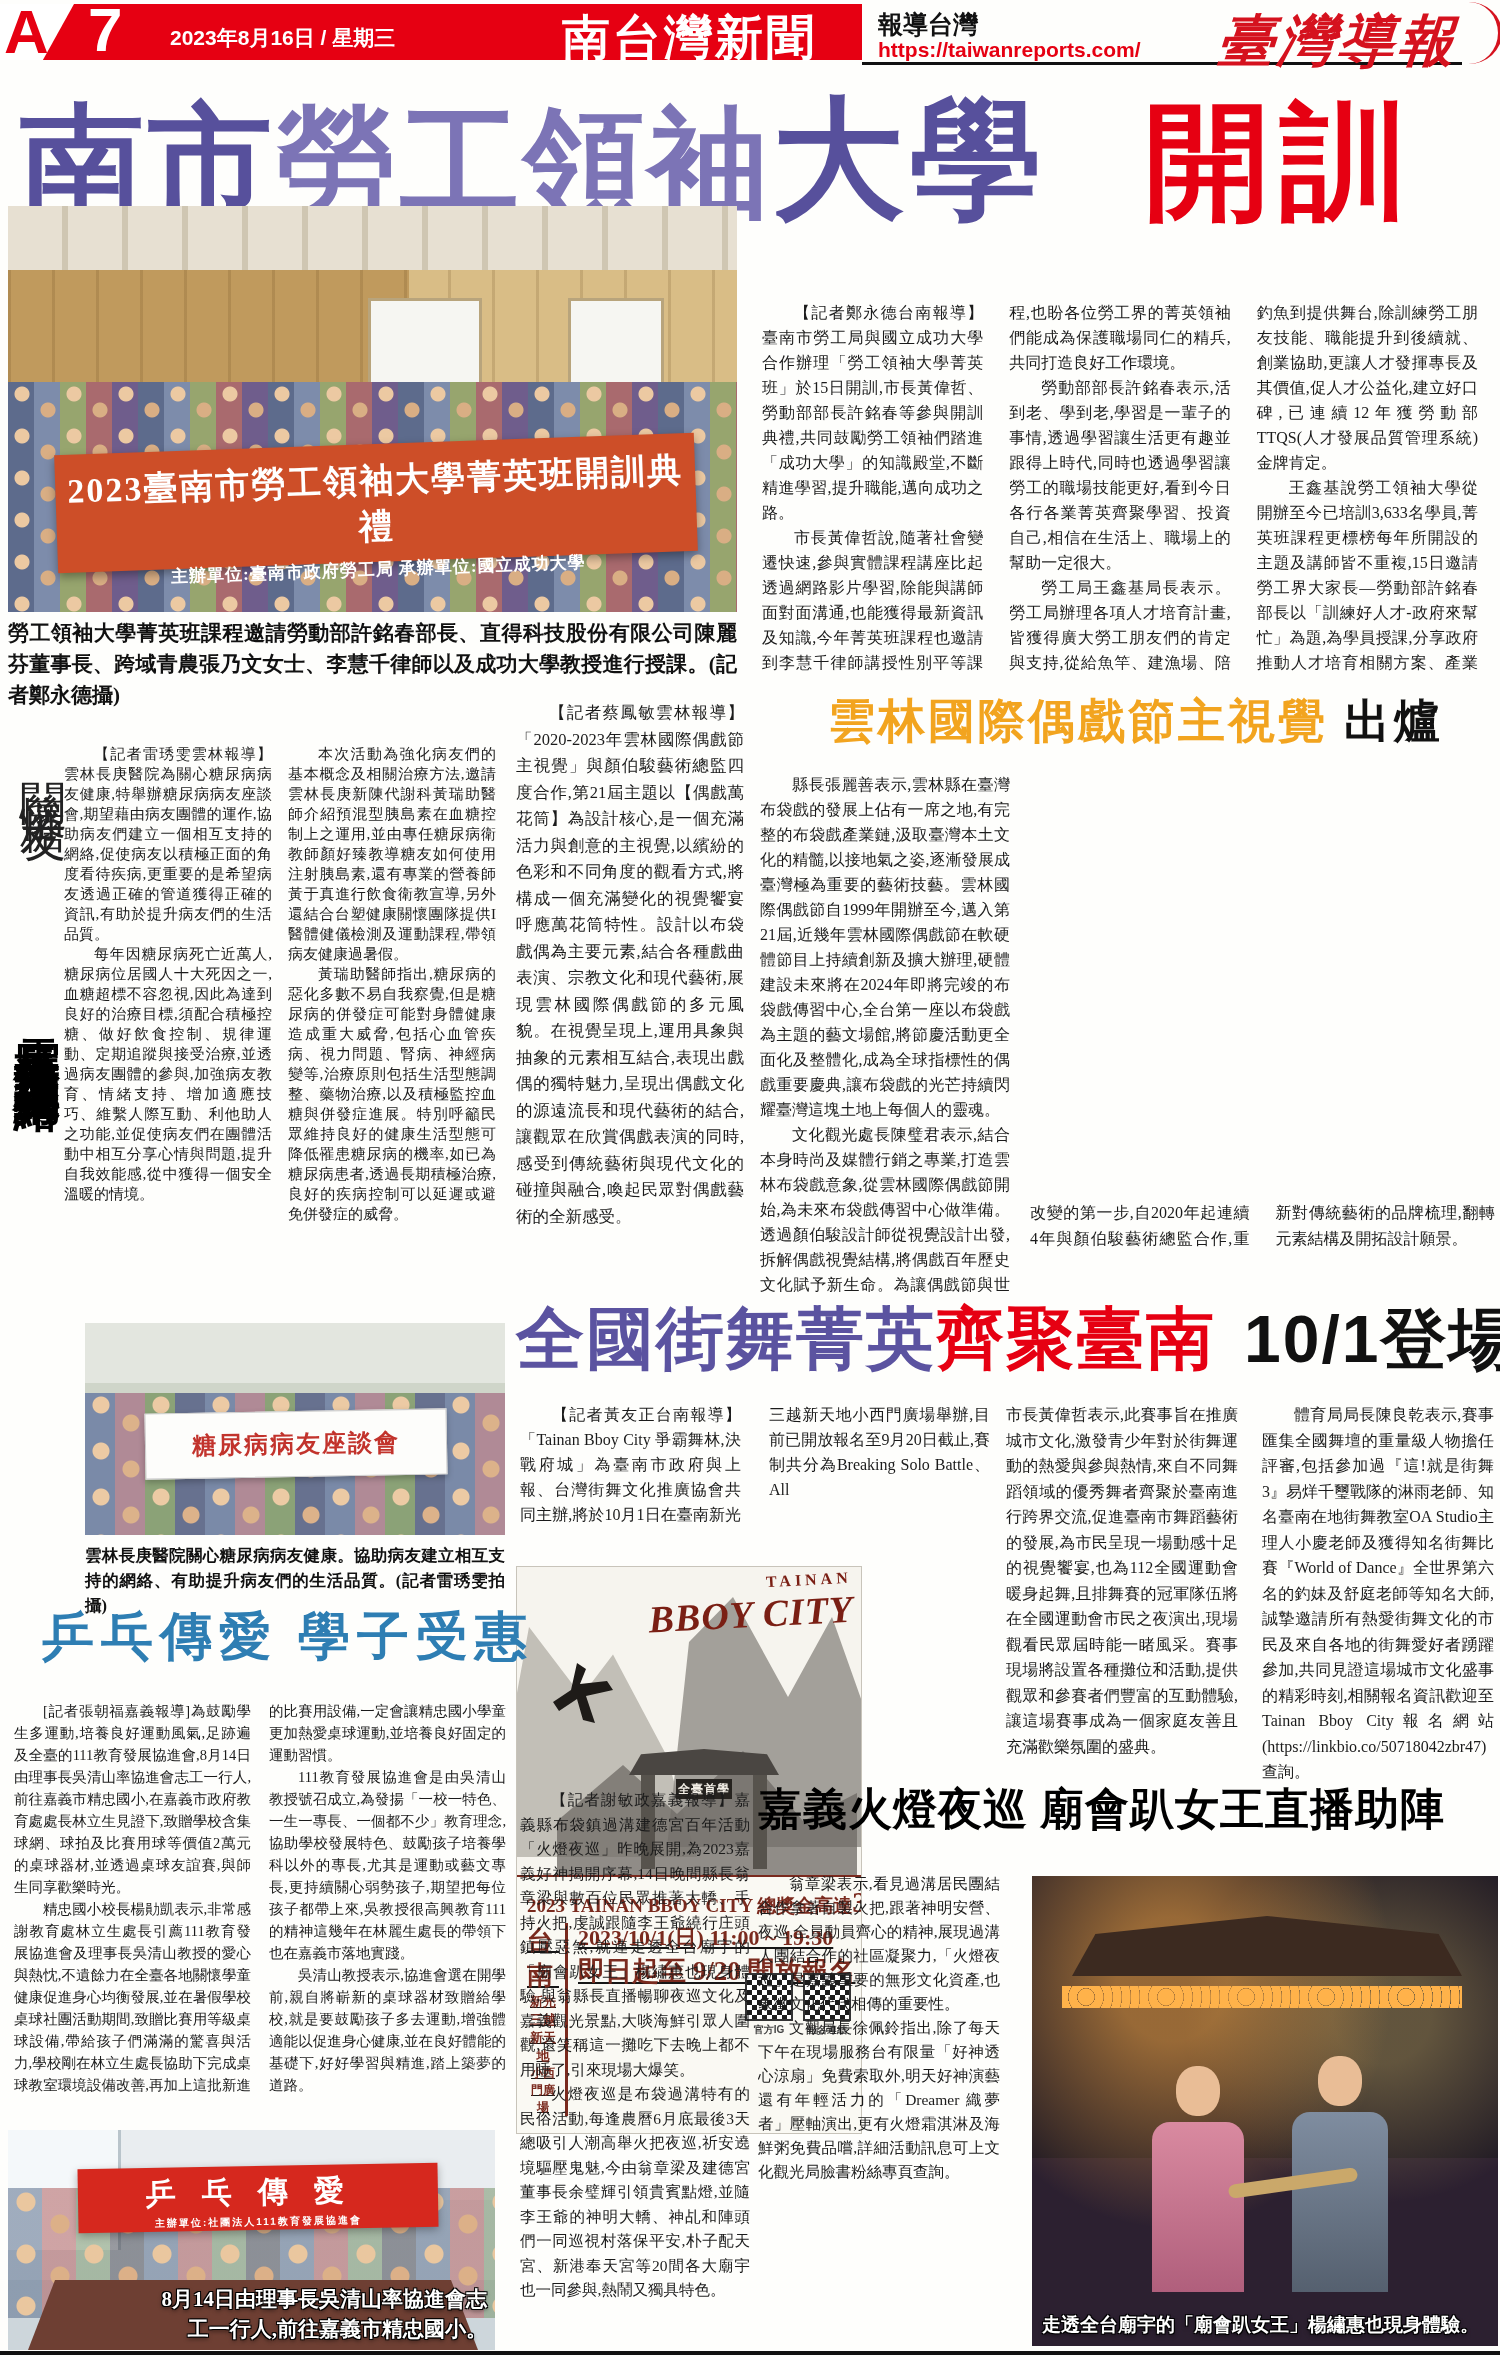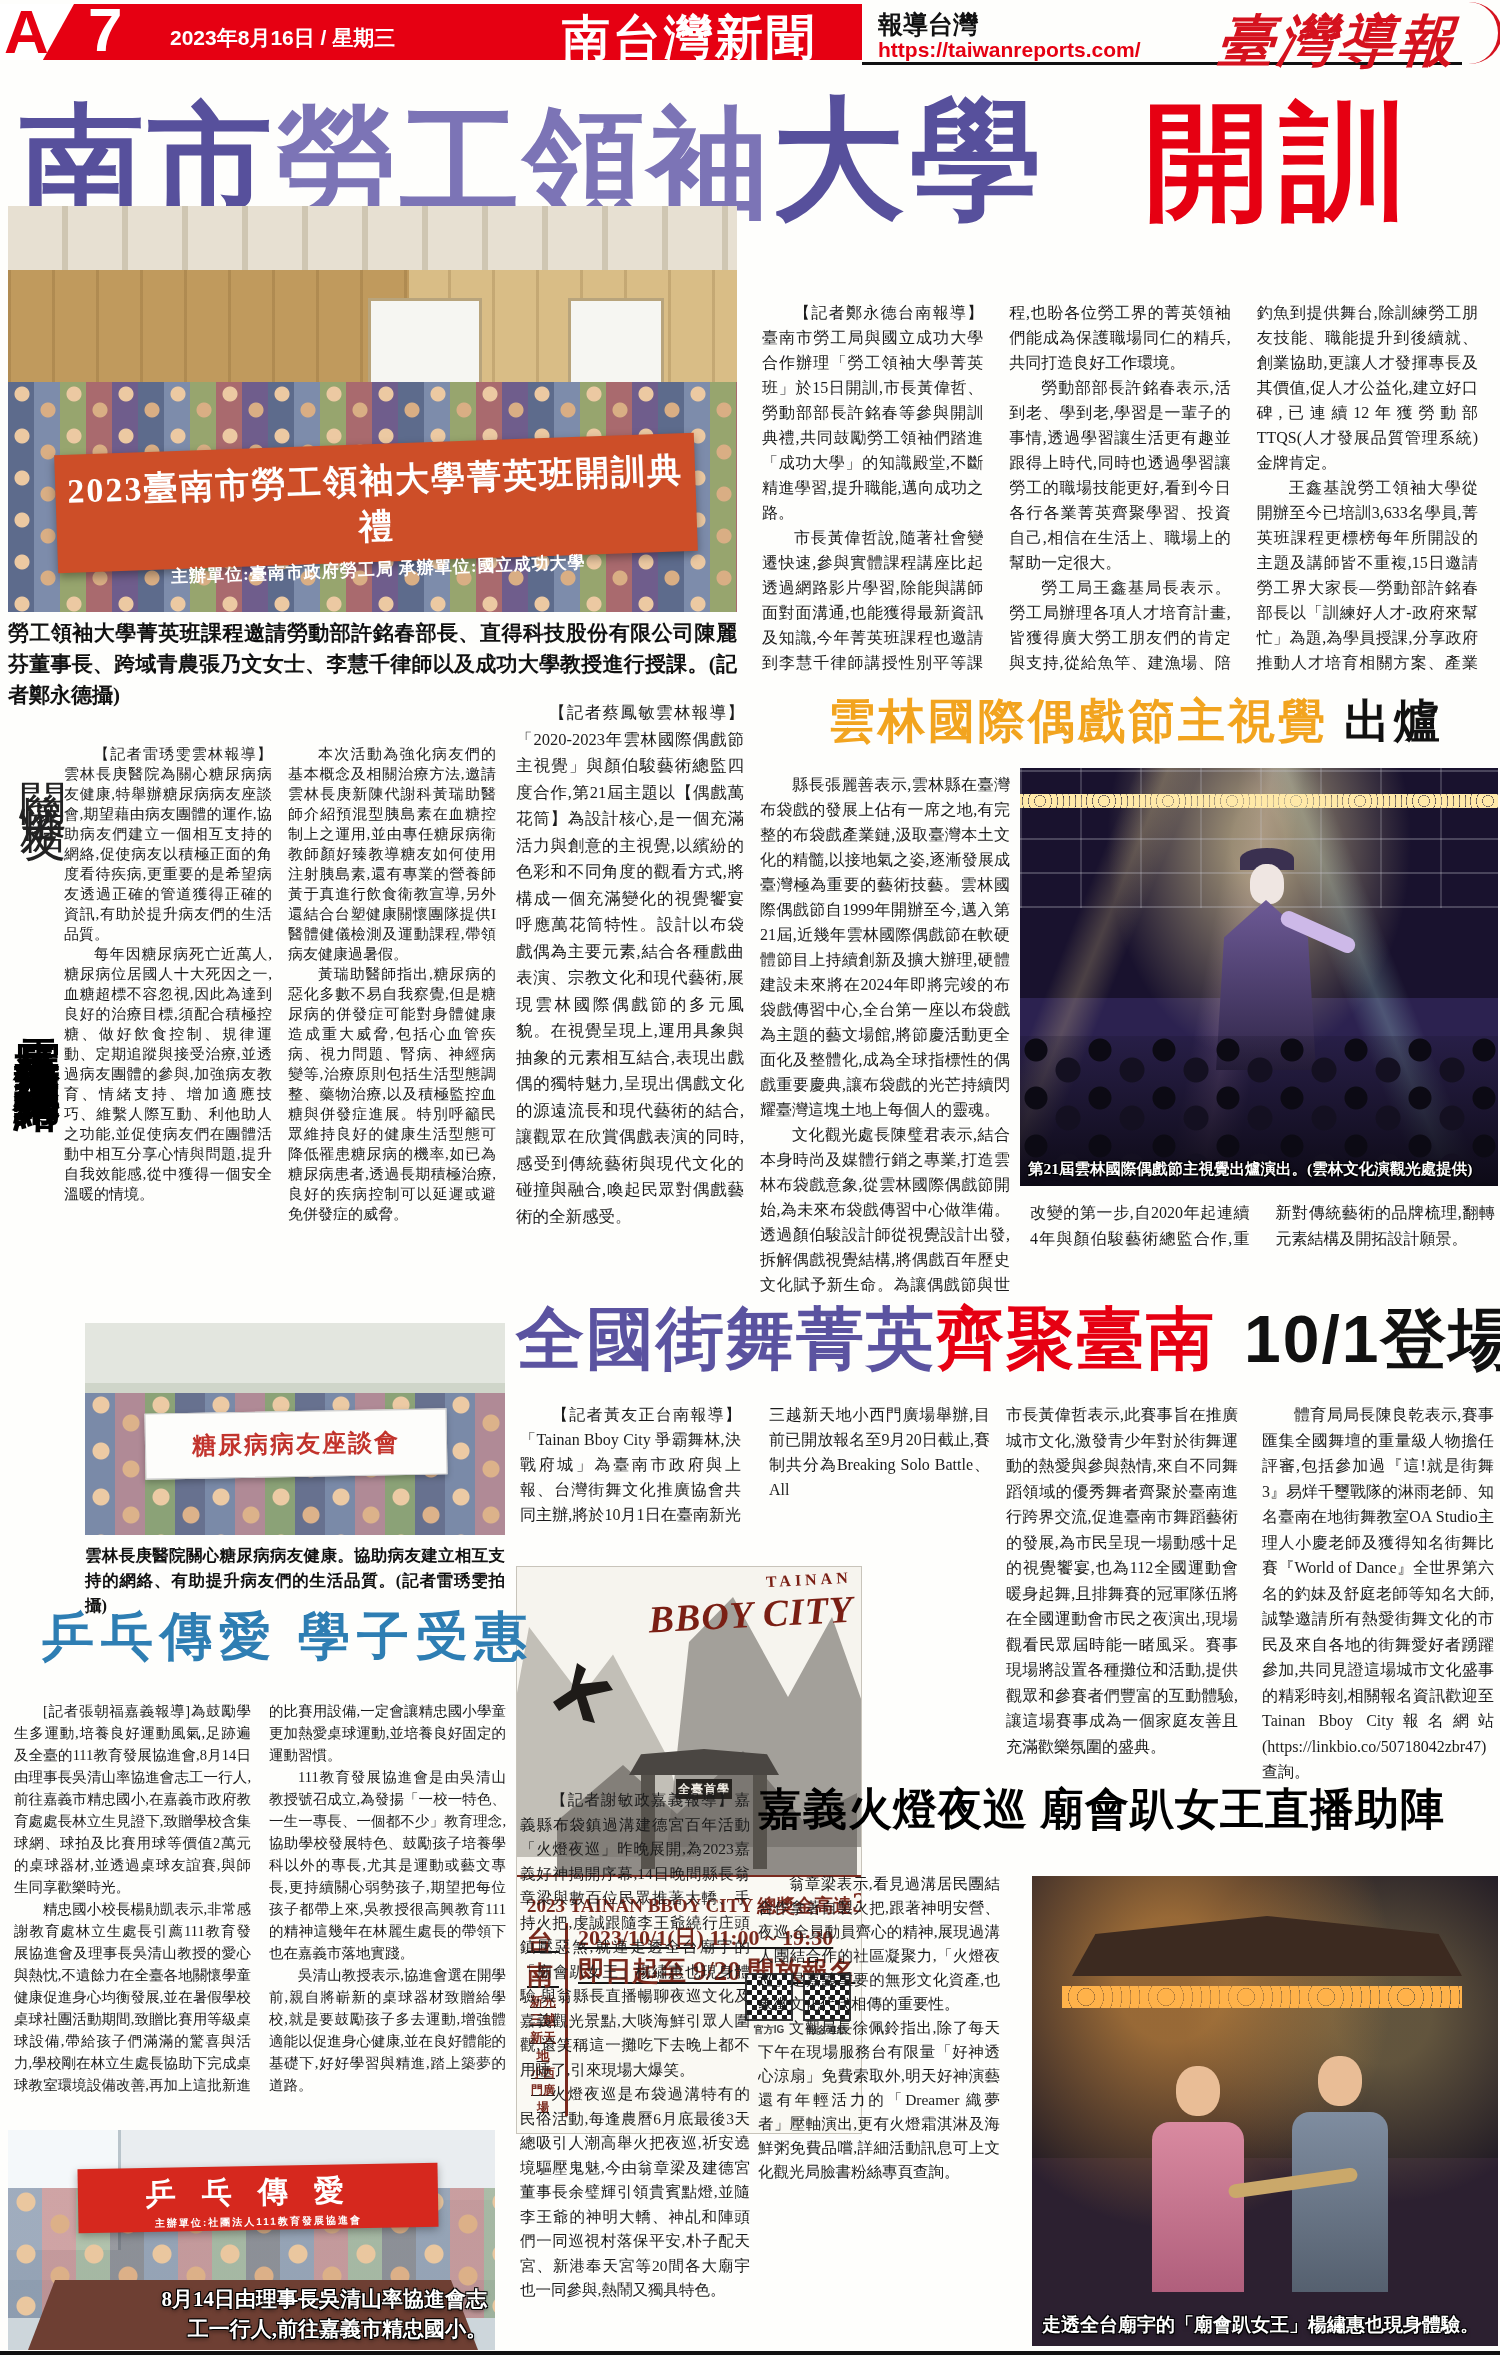--- a/index.html
+++ b/index.html
@@ -265,32 +265,20 @@
     <span class="pp-main">雲林國際偶戲節主視覺</span>
     <span class="pp-tail">出爐</span>
   </div>
   <div class="abs body-text pp-col1">
     <p>【記者蔡鳳敏雲林報導】「2020-2023年雲林國際偶戲節主視覺」與顏伯駿藝術總監四度合作,第21屆主題以【偶戲萬花筒】為設計核心,是一個充滿活力與創意的主視覺,以繽紛的色彩和不同角度的觀看方式,將構成一個充滿變化的視覺饗宴呼應萬花筒特性。設計以布袋戲偶為主要元素,結合各種戲曲表演、宗教文化和現代藝術,展現雲林國際偶戲節的多元風貌。在視覺呈現上,運用具象與抽象的元素相互結合,表現出戲偶的獨特魅力,呈現出偶戲文化的源遠流長和現代藝術的結合,讓觀眾在欣賞偶戲表演的同時,感受到傳統藝術與現代文化的碰撞與融合,喚起民眾對偶戲藝術的全新感受。</p>
   </div>
   <div class="abs body-text pp-col2">
     <p>縣長張麗善表示,雲林縣在臺灣布袋戲的發展上佔有一席之地,有完整的布袋戲產業鏈,汲取臺灣本土文化的精髓,以接地氣之姿,逐漸發展成臺灣極為重要的藝術技藝。雲林國際偶戲節自1999年開辦至今,邁入第21屆,近幾年雲林國際偶戲節在軟硬體節目上持續創新及擴大辦理,硬體建設未來將在2024年即將完竣的布袋戲傳習中心,全台第一座以布袋戲為主題的藝文場館,將節慶活動更全面化及整體化,成為全球指標性的偶戲重要慶典,讓布袋戲的光芒持續閃耀臺灣這塊土地上每個人的靈魂。</p>
     <p>文化觀光處長陳璧君表示,結合本身時尚及媒體行銷之專業,打造雲林布袋戲意象,從雲林國際偶戲節開始,為未來布袋戲傳習中心做準備。透過顏伯駿設計師從視覺設計出發,拆解偶戲視覺結構,將偶戲百年歷史文化賦予新生命。為讓偶戲節與世界接軌,從主視覺開啓</p>
   </div>
-  <div class="abs photo3">
-    <div class="abs p3-truss"></div>
-    <div class="abs p3-lights"></div>
-    <div class="abs p3-puppet">
-      <div class="abs p3-crown"></div>
-      <div class="abs p3-head"></div>
-      <div class="abs p3-robe"></div>
-      <div class="abs p3-sash"></div>
-    </div>
-    <div class="abs p3-crowd"></div>
-    <div class="abs overlay-cap caption3">第21屆雲林國際偶戲節主視覺出爐演出。(雲林文化演觀光處提供)</div>
-  </div>
   <div class="abs body-text pp-cont">
     <p>改變的第一步,自2020年起連續4年與顏伯駿藝術總監合作,重新對傳統藝術的品牌梳理,翻轉元素結構及開拓設計願景。</p>
   </div>
 
   <div class="abs dn-headline">
     <span class="dn1">全國街舞菁英</span>
     <span class="dn2">齊聚臺南</span>
     <span class="dn3">10/1登場</span>
   </div>
   <div class="abs body-text dn-intro">

